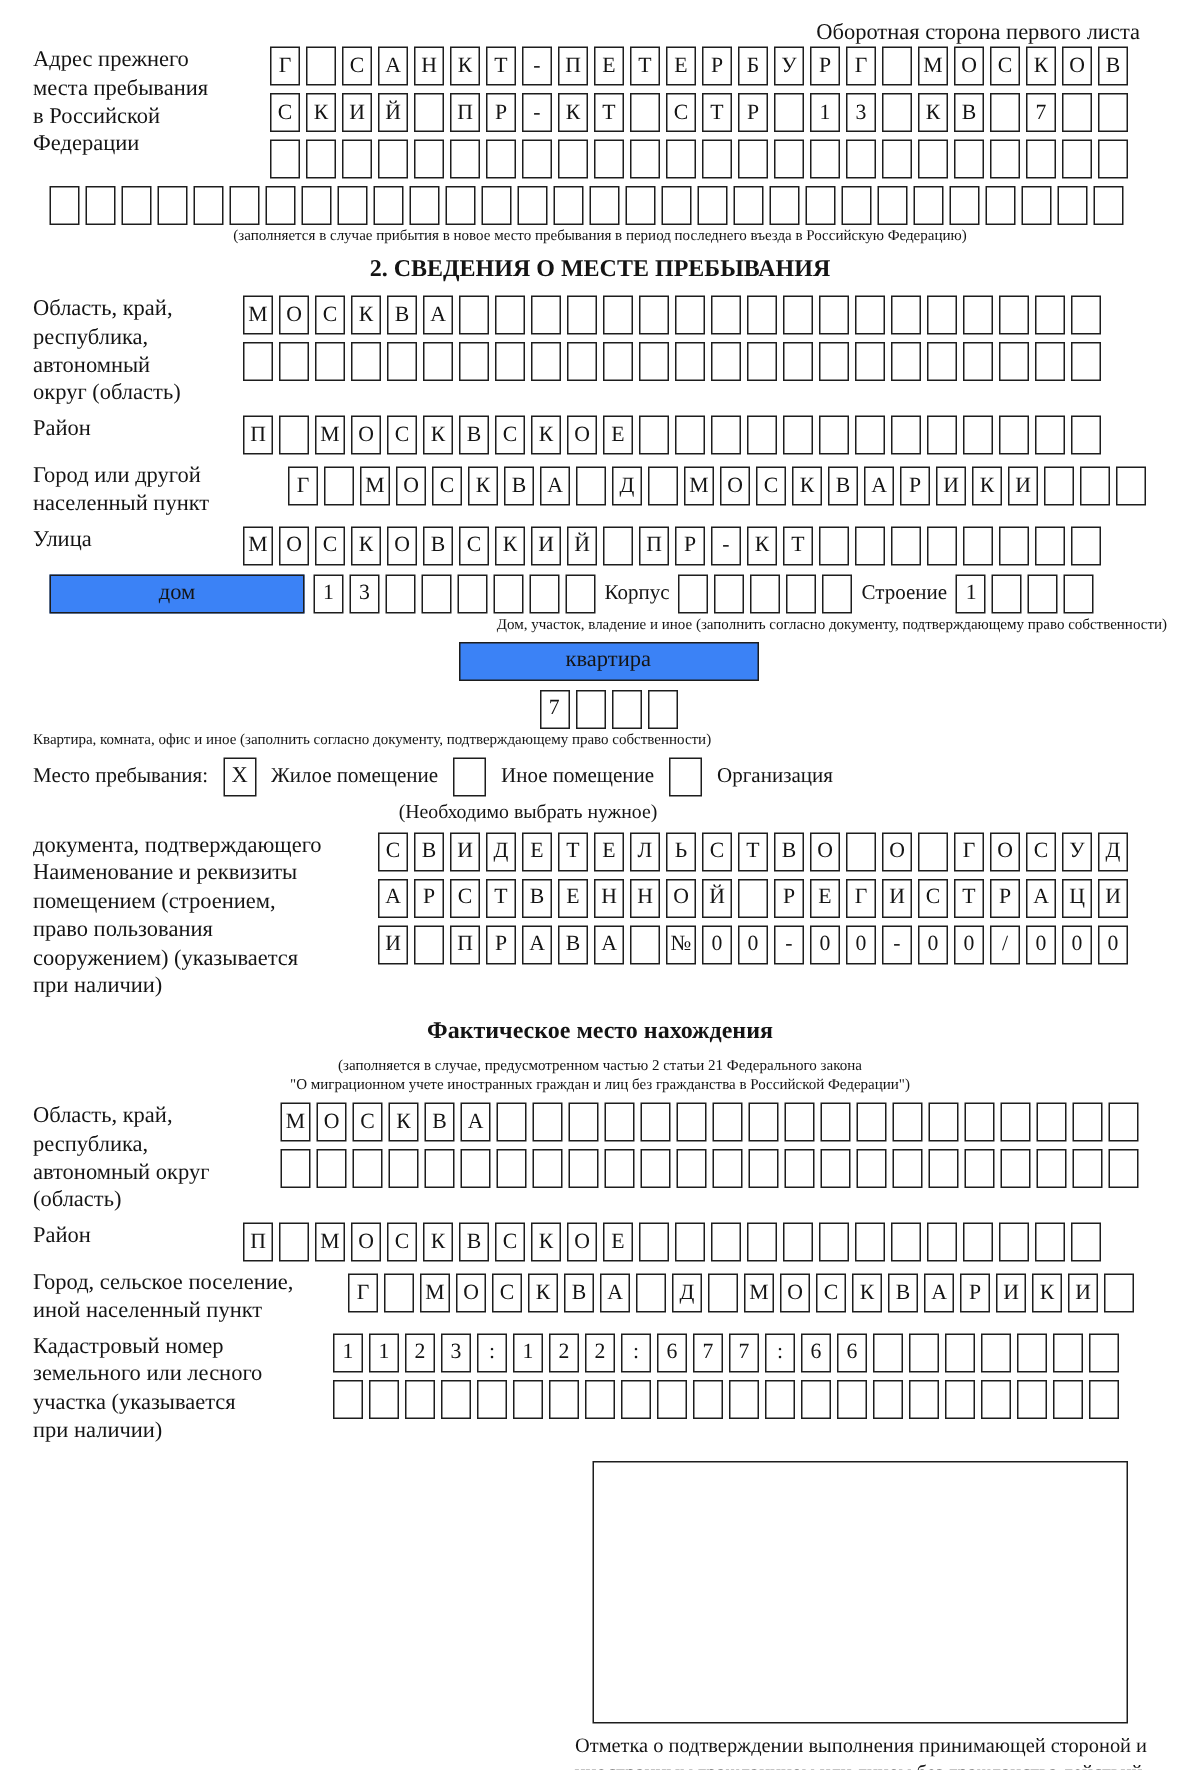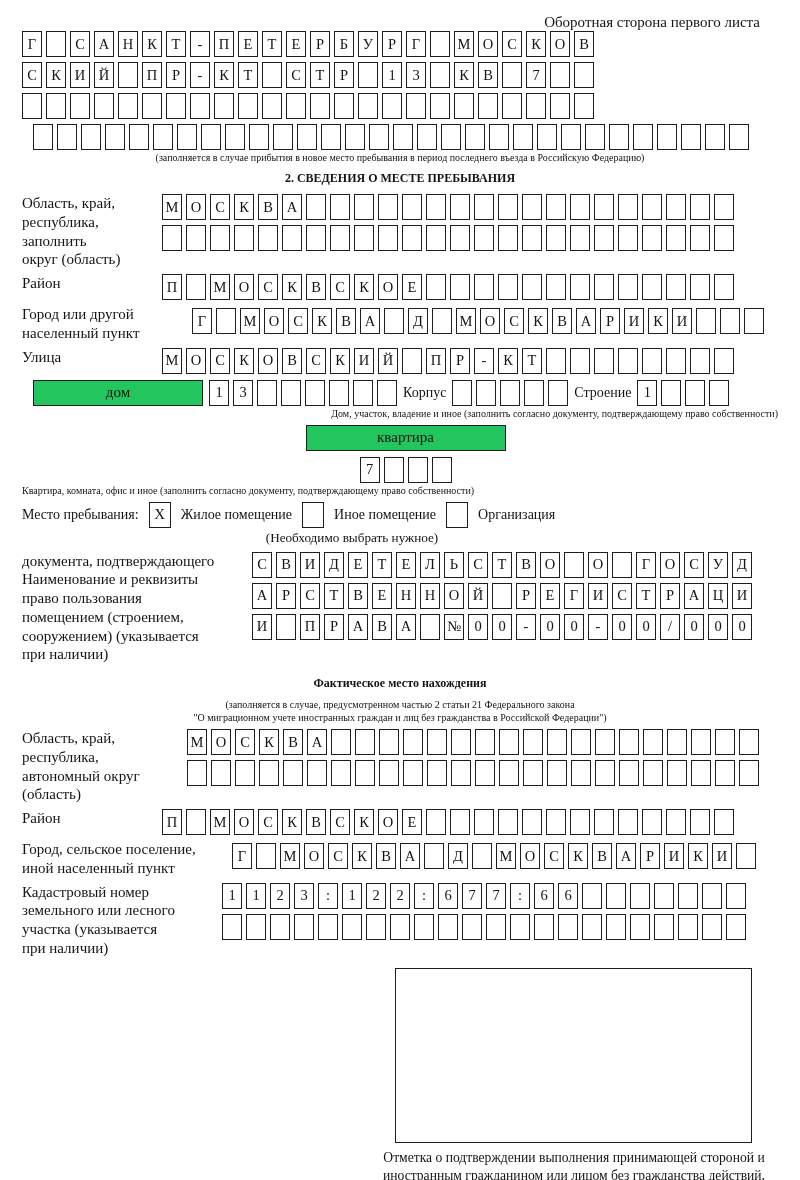--- a/index.html
+++ b/index.html
@@ -20,28 +20,28 @@
 
   .cells { display:flex; gap:4px; }
   .cell {
     flex:0 0 20px; width:20px; height:26px;
     border:1.6px solid #1d1d1d;
     display:flex; align-items:center; justify-content:center;
     font-size:14.5px; font-family:"Liberation Serif", serif;
     background:#fff;
   }
   .note { font-size:10px; text-align:center; margin:2px 0 6px 0; }
-  .section-title { font-size:12px; font-weight:bold; text-align:center; margin:8px 0 8px 0; }
+  .section-title { font-size:16px; font-weight:bold; text-align:center; margin:8px 0 8px 0; }
 
   .w158 { width:158px; } .w140 { width:140px; } .w170 { width:170px; }
   .w165 { width:165px; } .w210 { width:210px; } .w200 { width:200px; }
   .w230 { width:230px; }
 
   .wide-box {
-    height:26px; border:1.6px solid #1d1d1d; background:#22c55e;
+    height:26px; border:1.6px solid #1d1d1d; background:#3b82f6;
     display:flex; align-items:center; justify-content:center;
     font-size:15px; flex-shrink:0;
   }
   .inline-label { font-size:14px; line-height:26px; white-space:nowrap; }
 
   .house-row { display:flex; align-items:center; gap:6px; margin:6px 0 2px 11px; }
   .apt-row { display:flex; align-items:center; gap:6px; margin:4px 0 2px 11px;flex-direction:column; }
 
   .stay-row { display:flex; align-items:center; gap:10px; margin:6px 0 2px 0; }
   .checkbox {
@@ -60,20 +60,26 @@
   .mb2 { margin-bottom:2px; } .mb6 { margin-bottom:6px; }
 </style>
 </head>
 <body>
 
 <div class="page">
 
   <div class="header-note">Оборотная сторона первого листа</div>
 
   <div class="flex-row">
+    <div class="row-label w158">
+        <div>Адрес прежнего</div>
+        <div>места пребывания</div>
+        <div>в Российской</div>
+        <div>Федерации</div>
+      </div>
     <div class="grid-rows">
       <div class="cells">
           <span class="cell">Г</span>
           <span class="cell"></span>
           <span class="cell">С</span>
           <span class="cell">А</span>
           <span class="cell">Н</span>
           <span class="cell">К</span>
           <span class="cell">Т</span>
           <span class="cell">-</span>
@@ -181,21 +187,21 @@
       <span class="cell"></span>
     </div>
   <div class="note">(заполняется в случае прибытия в новое место пребывания в период последнего въезда в Российскую Федерацию)</div>
 
   <div class="section-title">2. СВЕДЕНИЯ О МЕСТЕ ПРЕБЫВАНИЯ</div>
 
   <div class="flex-row">
     <div class="row-label w140">
         <div>Область, край,</div>
         <div>республика,</div>
-        <div>заполнить</div>
+        <div>автономный</div>
         <div>округ (область)</div>
       </div>
     <div class="grid-rows">
       <div class="cells">
           <span class="cell">М</span>
           <span class="cell">О</span>
           <span class="cell">С</span>
           <span class="cell">К</span>
           <span class="cell">В</span>
           <span class="cell">А</span>
@@ -389,22 +395,22 @@
     <span class="inline-label">Иное помещение</span>
     <span class="checkbox"></span>
     <span class="inline-label">Организация</span>
   </div>
   <div class="stay-note">(Необходимо выбрать нужное)</div>
 
   <div class="flex-row">
     <div class="row-label w230">
         <div>документа, подтверждающего</div>
         <div>Наименование и реквизиты</div>
+        <div>помещением (строением,</div>
         <div>право пользования</div>
-        <div>помещением (строением,</div>
         <div>сооружением) (указывается</div>
         <div>при наличии)</div>
       </div>
     <div class="grid-rows">
       <div class="cells">
           <span class="cell">С</span>
           <span class="cell">В</span>
           <span class="cell">И</span>
           <span class="cell">Д</span>
           <span class="cell">Е</span>

